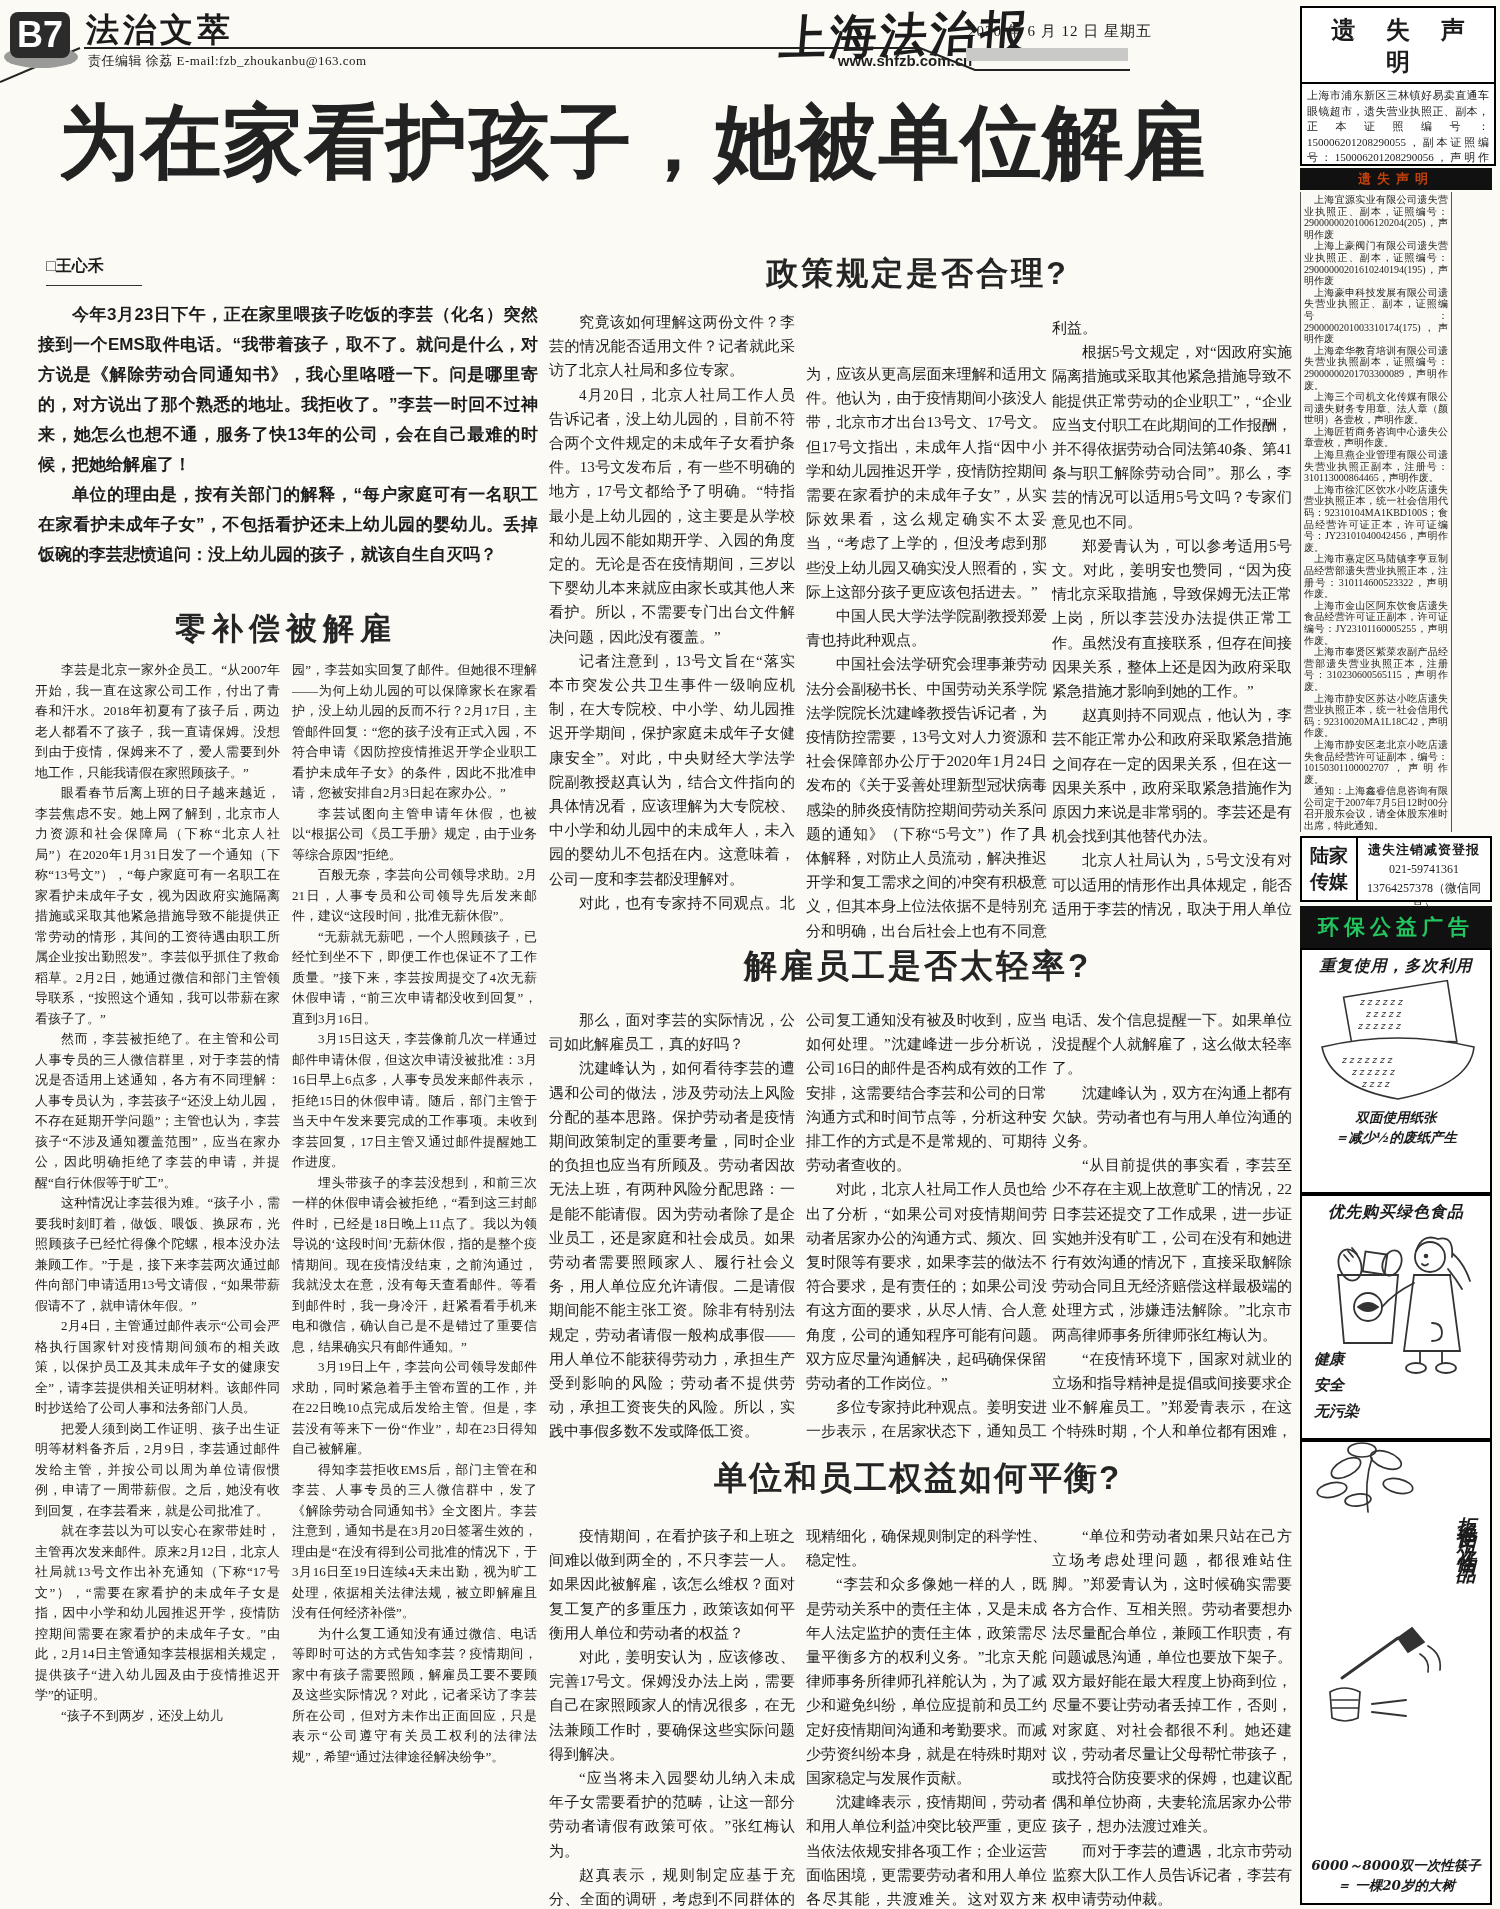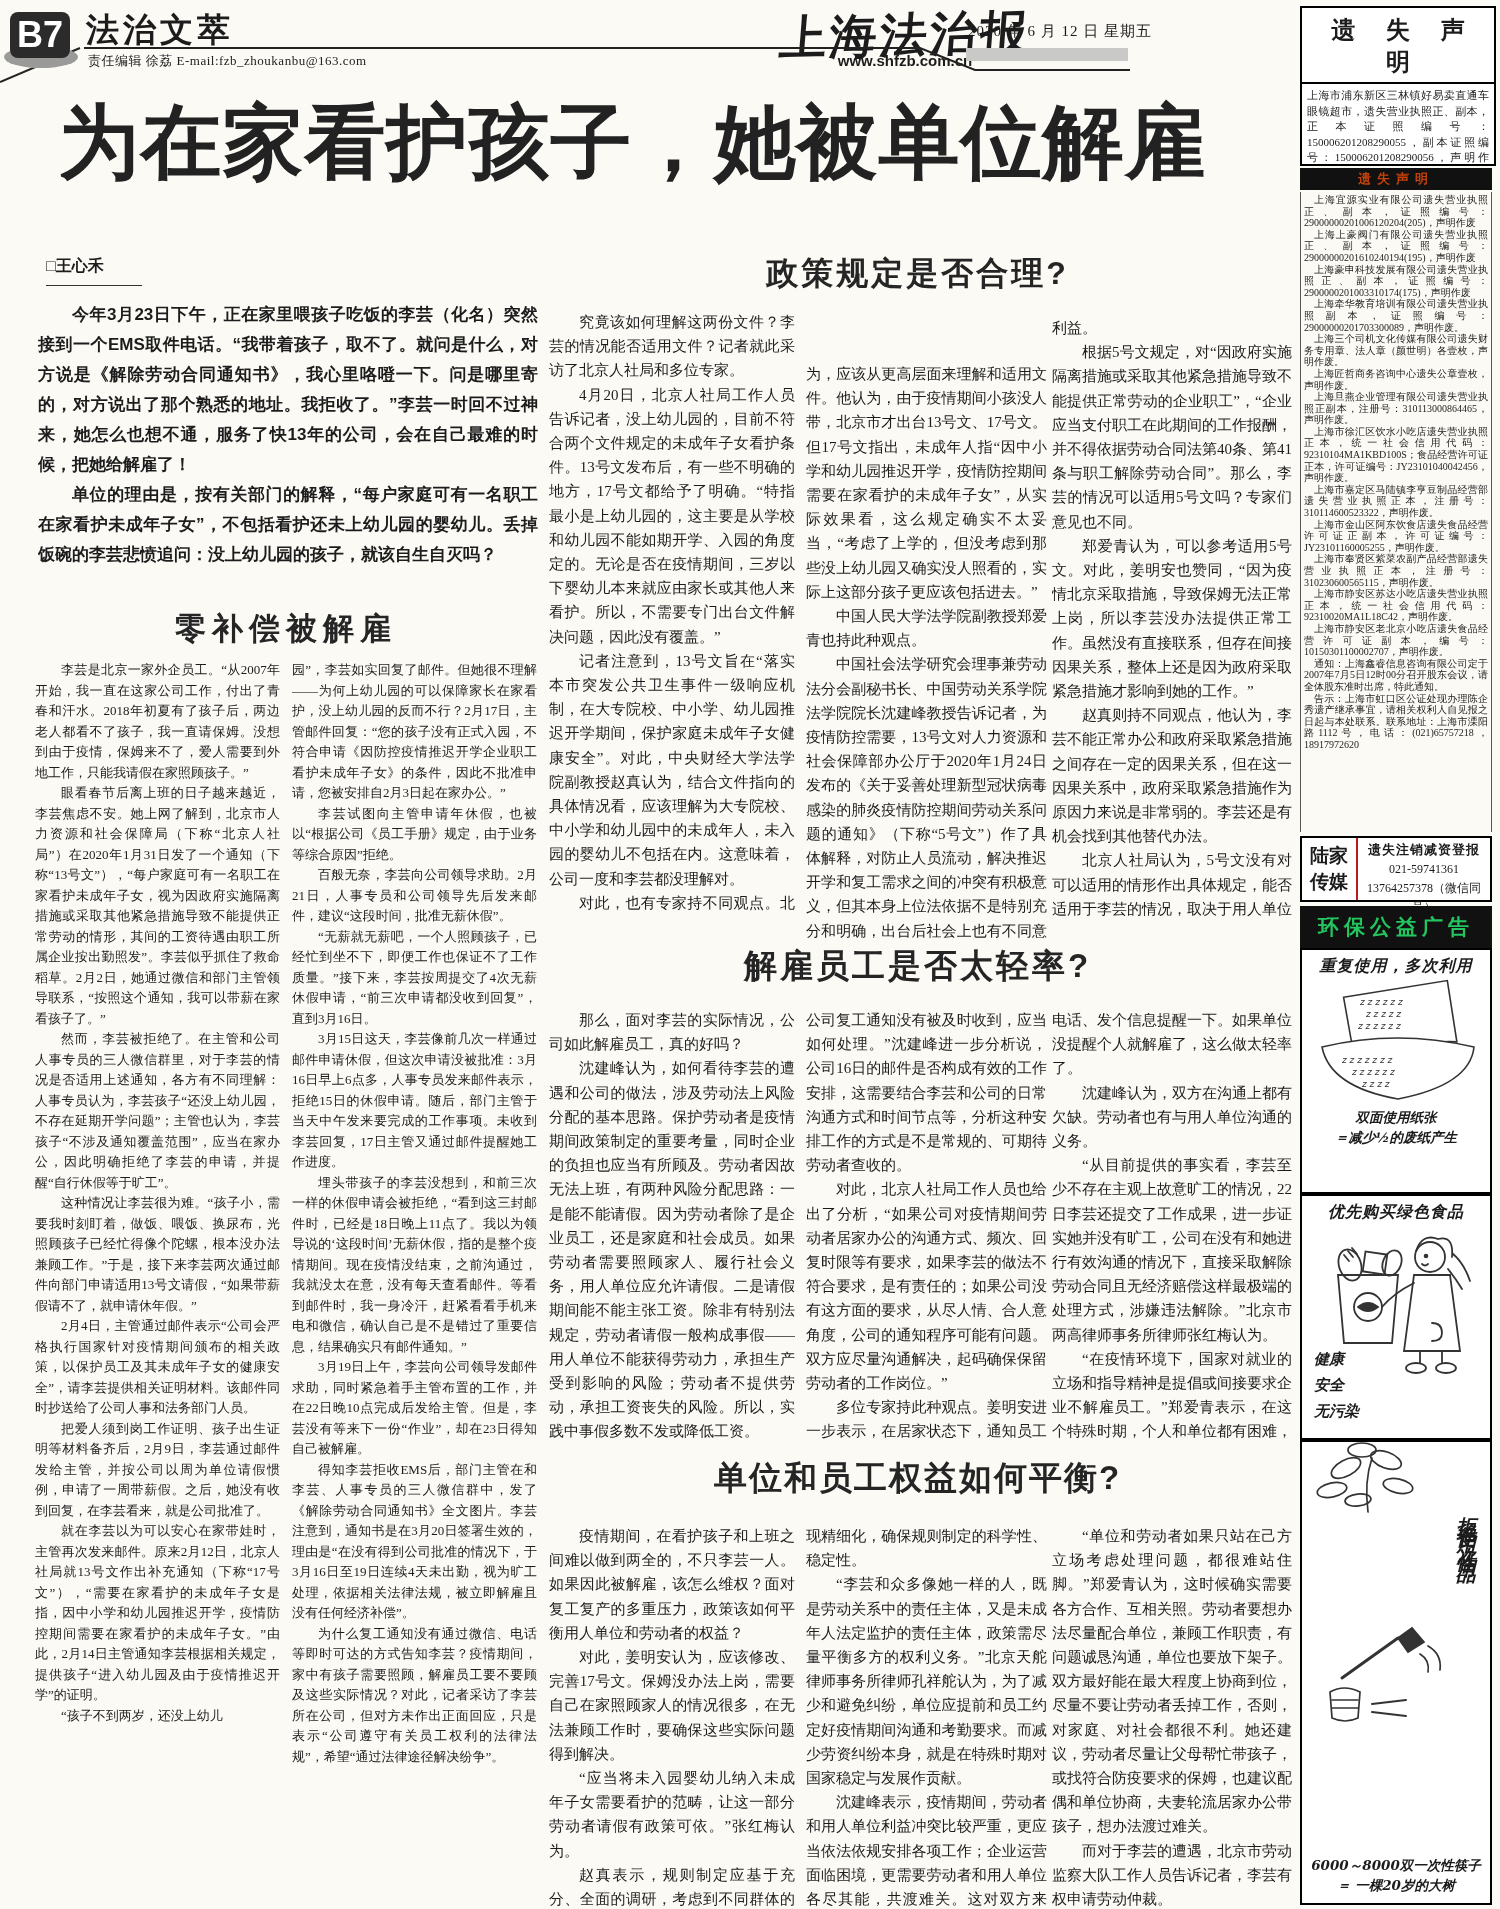--- a/index.html
+++ b/index.html
@@ -49,27 +49,27 @@
   .s4b{left:806px;top:1524px;width:241px;height:382px;}
   .s4c{left:1052px;top:1524px;width:240px;height:382px;}
   
   .sb-box1{left:1300px;top:6px;width:192px;height:156px;border:2.5px solid #000;background:#fff;}
   .sb-box1 .ttl{font-family:"Liberation Sans",sans-serif;font-weight:900;font-size:24px;
      letter-spacing:12px;text-align:center;padding:6px 0 4px 12px;border-bottom:2px solid #000;}
   .sb-box1 .bd{font-size:11px;line-height:15.5px;padding:4px 5px;text-align:justify;}
   .sb-bar{left:1300px;top:168px;width:192px;height:22px;background:#111;color:#c2410c;
      font-family:"Liberation Sans",sans-serif;font-weight:700;font-size:13px;letter-spacing:6px;
      text-align:center;line-height:22px;}
-  .classifieds{left:1300px;top:192px;width:192px;height:640px;font-size:10px;line-height:11.6px;
+  .classifieds{left:1300px;top:192px;width:152px;height:640px;font-size:10px;line-height:11.6px;
      text-align:justify;overflow:hidden;border-left:1px solid #555;border-right:1px solid #555;
      padding:2px 3px;box-sizing:border-box;}
   .classifieds p{margin:0;text-indent:1em;}
   .media-box{left:1300px;top:836px;width:192px;height:66px;border:2px solid #000;background:#fff;
      display:flex;box-sizing:border-box;}
-  .media-box .brand{width:54px;border-right:2px solid #b91c1c;font-family:"Liberation Sans",sans-serif;
+  .media-box .brand{width:54px;border-right:2px solid #000000;font-family:"Liberation Sans",sans-serif;
      font-weight:900;font-size:19px;text-align:center;display:flex;flex-direction:column;justify-content:center;}
   .media-box .info{flex:1;text-align:center;font-size:12px;line-height:19px;padding-top:2px;}
   .media-box .info b{font-size:13px;letter-spacing:1px;}
   .ad-bar{left:1300px;top:906px;width:192px;height:42px;background:#111;color:#22c55e;
      font-family:"Liberation Sans",sans-serif;font-weight:900;font-size:21px;letter-spacing:5px;
      text-align:center;line-height:42px;}
   .panel{left:1300px;width:192px;border:2px solid #000;background:#fff;box-sizing:border-box;}
   .p1{top:948px;height:246px;}
   .p2{top:1194px;height:246px;}
   .p3{top:1440px;height:465px;}

